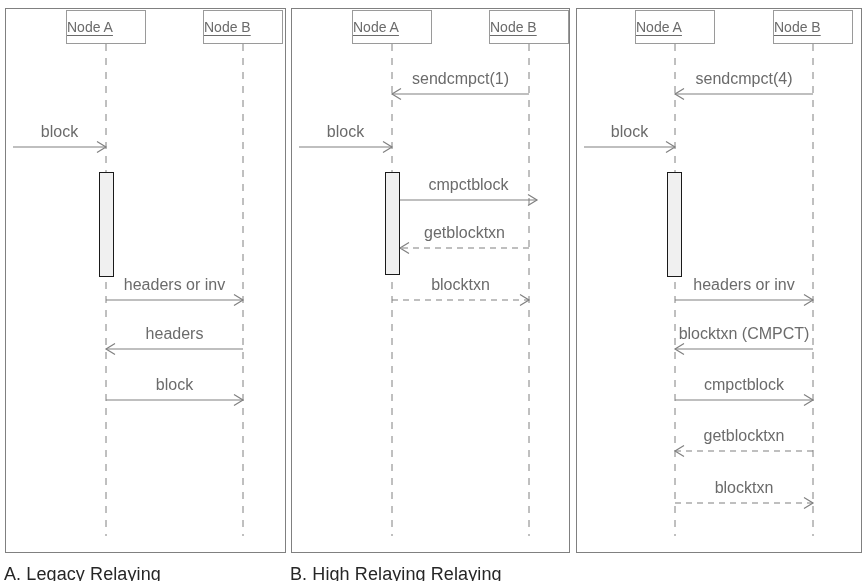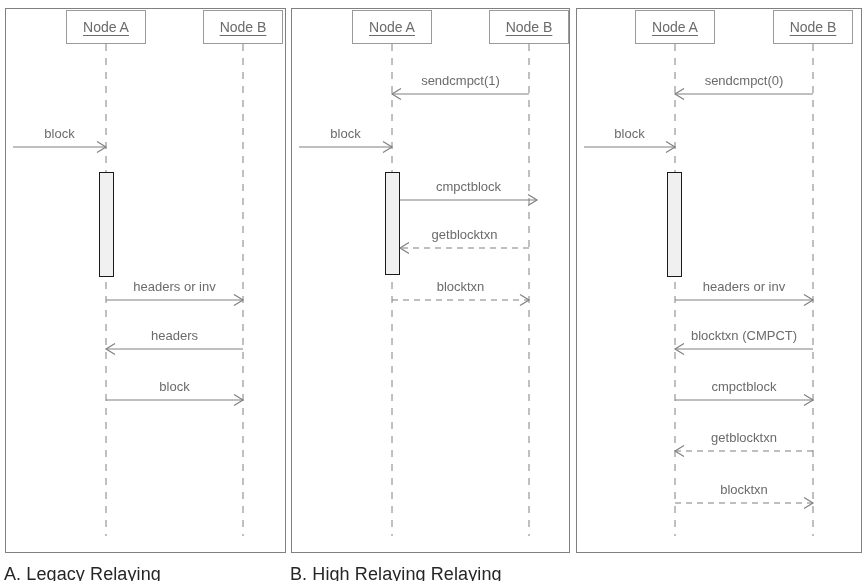--- a/index.html
+++ b/index.html
@@ -50,39 +50,38 @@
   }
   .node-box {
     position: absolute;
     box-sizing: border-box;
     border: 1px solid #9a9a9a;
     background: #ffffff;
     height: 34px;
     width: 80px;
     display: flex;
     align-items: center;
-    justify-content: center;
   }
   .node-label {
     font-size: 14px;
     color: #6b6b6b;
     text-decoration: underline;
     text-underline-offset: 2.5px;
     white-space: nowrap;
   }
   .activation {
     position: absolute;
     box-sizing: border-box;
     width: 15px;
     background: #f0f0f0;
     border: 1.6px solid #1a1a1a;
   }
   .msg-label {
     position: absolute;
-    font-size: 13px;
+    font-size: 16px;
     color: #6b6b6b;
     white-space: nowrap;
     transform: translate(-50%, -100%);
   }
 </style>
 </head>
 <body>
 
 <div id="diagram-root">
     <div class="panel" style="left: 5px; width: 281px;">
@@ -194,21 +193,21 @@
           <path d="M 228 489.5 L 237 495 L 228 500.5" fill="none" stroke="#808080" stroke-width="1.2" stroke-linecap="butt" stroke-linejoin="miter"></path>
         </g>
       </svg>
       <div class="node-box" style="left: 59px; top: 2px;">
         <span class="node-label">Node A</span>
       </div>
       <div class="node-box" style="left: 197px; top: 2px;">
         <span class="node-label">Node B</span>
       </div>
       <div class="activation" style="left: 91px; top: 164px; height: 105px;"></div>
-      <div class="msg-label" style="left: 168px; top: 80px;">sendcmpct(0)</div>
+      <div class="msg-label" style="left: 168px; top: 80px;">sendcmpct(4)</div>
       <div class="msg-label" style="left: 53.5px; top: 133px;">block</div>
       <div class="msg-label" style="left: 168px; top: 286px;">headers or inv</div>
       <div class="msg-label" style="left: 168px; top: 335px;">blocktxn (CMPCT)</div>
       <div class="msg-label" style="left: 168px; top: 386px;">cmpctblock</div>
       <div class="msg-label" style="left: 168px; top: 437px;">getblocktxn</div>
       <div class="msg-label" style="left: 168px; top: 489px;">blocktxn</div>
     </div>
   </div>
 
 </body></html>

